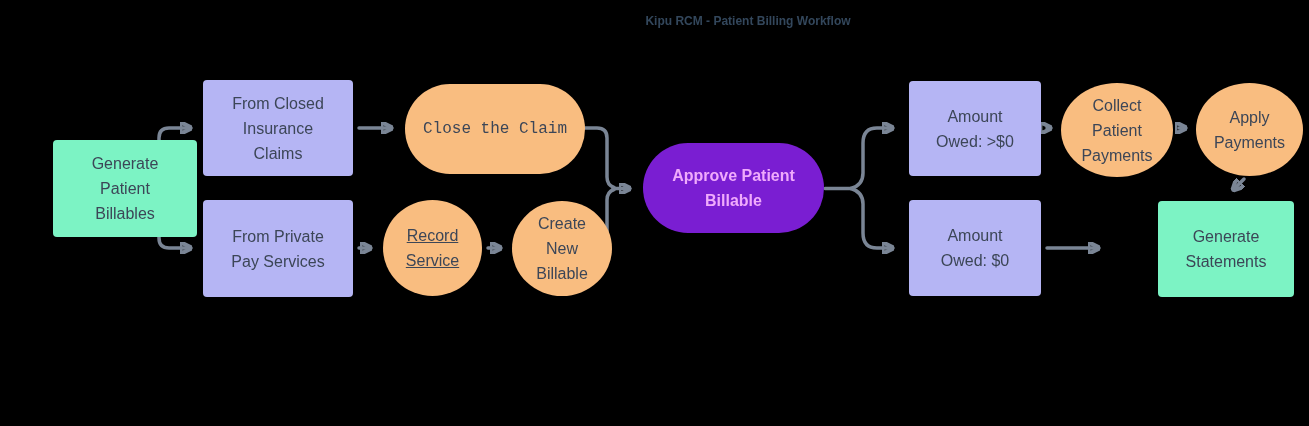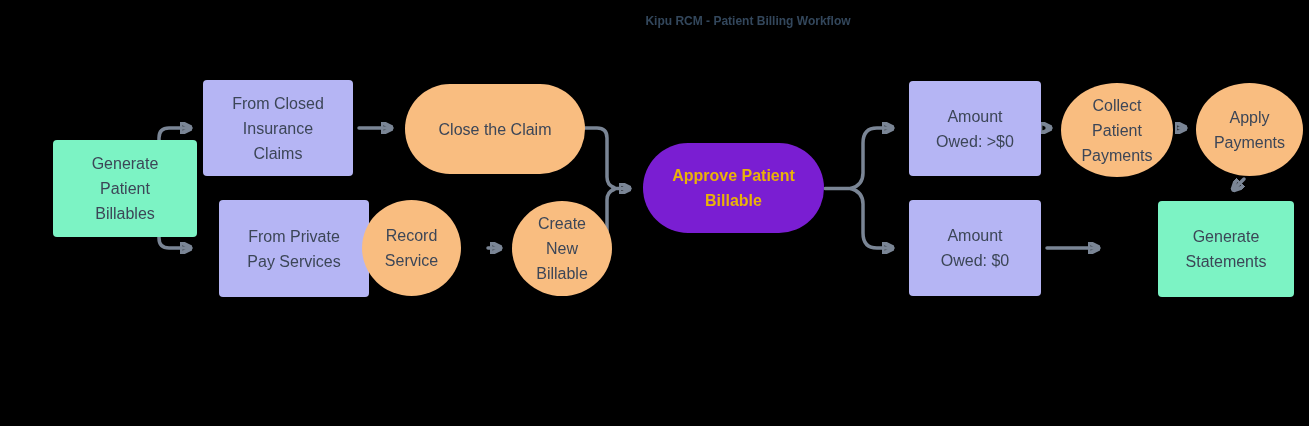--- a/index.html
+++ b/index.html
@@ -27,27 +27,27 @@
     box-sizing:border-box;
     font-size:16px;line-height:25px;
     color:#3C4657;
   }
   .rect{border-radius:4px;}
   .stadium{border-radius:45px;}
   .circle{border-radius:50%;}
   .mint{background:#7CF3C4;margin-left:45px;}
   .lavender{background:#B5B5F4;}
   .orange{background:#F9BD80;}
-  .purple{background:#7A1ED2;color:#eab308;font-weight:bold;}
+  .purple{background:#7A1ED2;color:#f0abfc;font-weight:bold;}
 
   .n-generate-billables{left:8px;top:140px;width:144px;height:97px;padding:0 18px;}
   .n-from-closed-claims{left:203px;top:80px;width:150px;height:96px;padding:0 15px;}
-  .n-from-private-pay{left:203px;top:200px;width:150px;height:97px;padding:0 14px;margin-left:16px;}
-  .n-close-claim{left:405px;top:84px;width:180px;height:90px;padding:0 10px;}
-  .n-record-service{left:362px;top:200px;width:99px;height:96px;padding:0 10px;}
+  .n-from-private-pay{left:203px;top:200px;width:150px;height:97px;padding:0 14px;}
+  .n-close-claim{left:405px;top:84px;width:180px;height:90px;padding:0 10px;font-family:Liberation Mono, monospace;}
+  .n-record-service{left:383px;top:200px;width:99px;height:96px;padding:0 10px;text-decoration:underline;}
   .n-create-billable{left:512px;top:201px;width:100px;height:95px;padding:0 12px;}
   .n-approve-billable{left:643px;top:143px;width:181px;height:90px;padding:0 15px;}
   .n-amount-gt-zero{left:909px;top:81px;width:132px;height:95px;padding:0 16px;}
   .n-amount-zero{left:909px;top:200px;width:132px;height:96px;padding:0 16px;align-items:center;}
   .n-collect-payments{left:1061px;top:83px;width:112px;height:94px;padding:0 10px;}
   .n-apply-payments{left:1196px;top:83px;width:107px;height:93px;padding:0 9px;}
   .n-generate-statements{left:1113px;top:201px;width:136px;height:96px;padding:0 12px;}
 </style>
 </head>
 <body>

